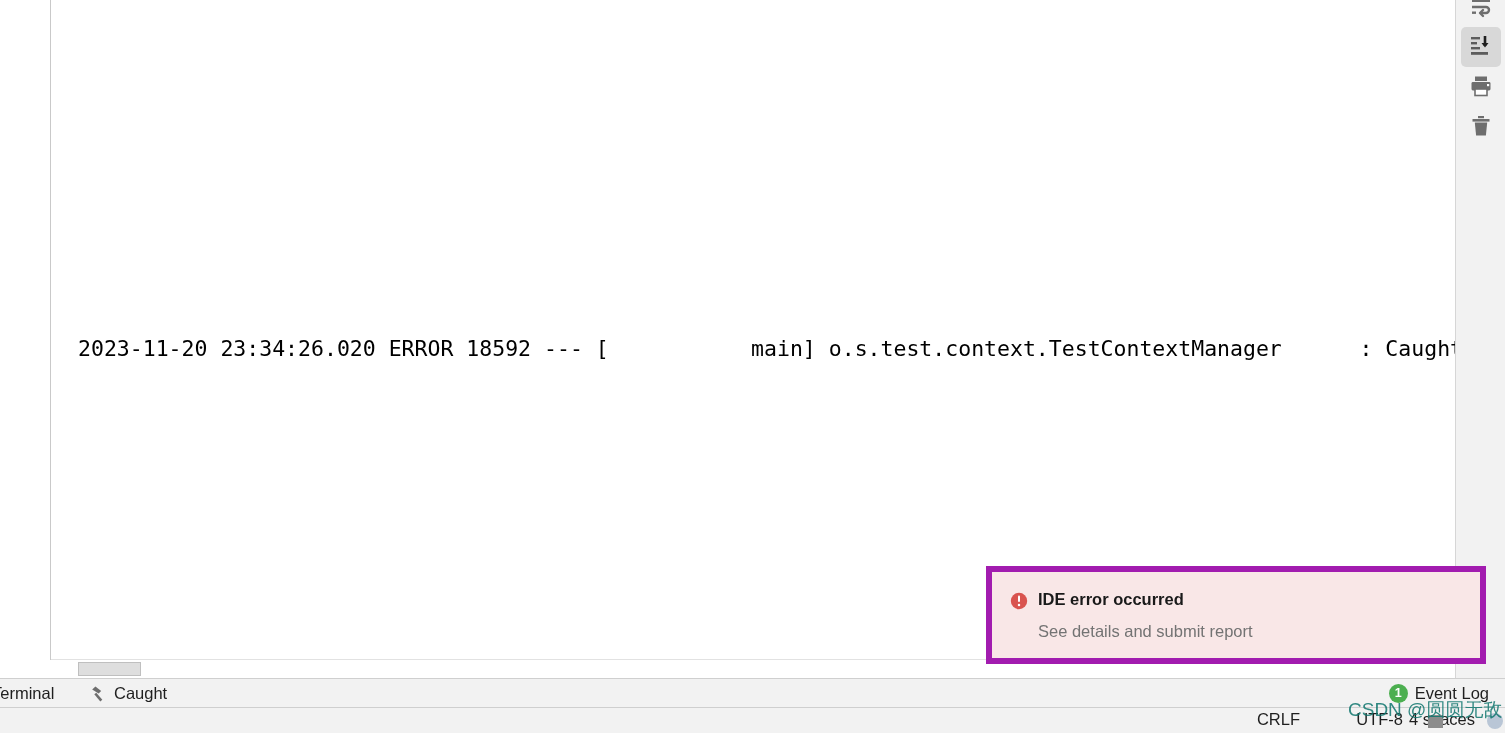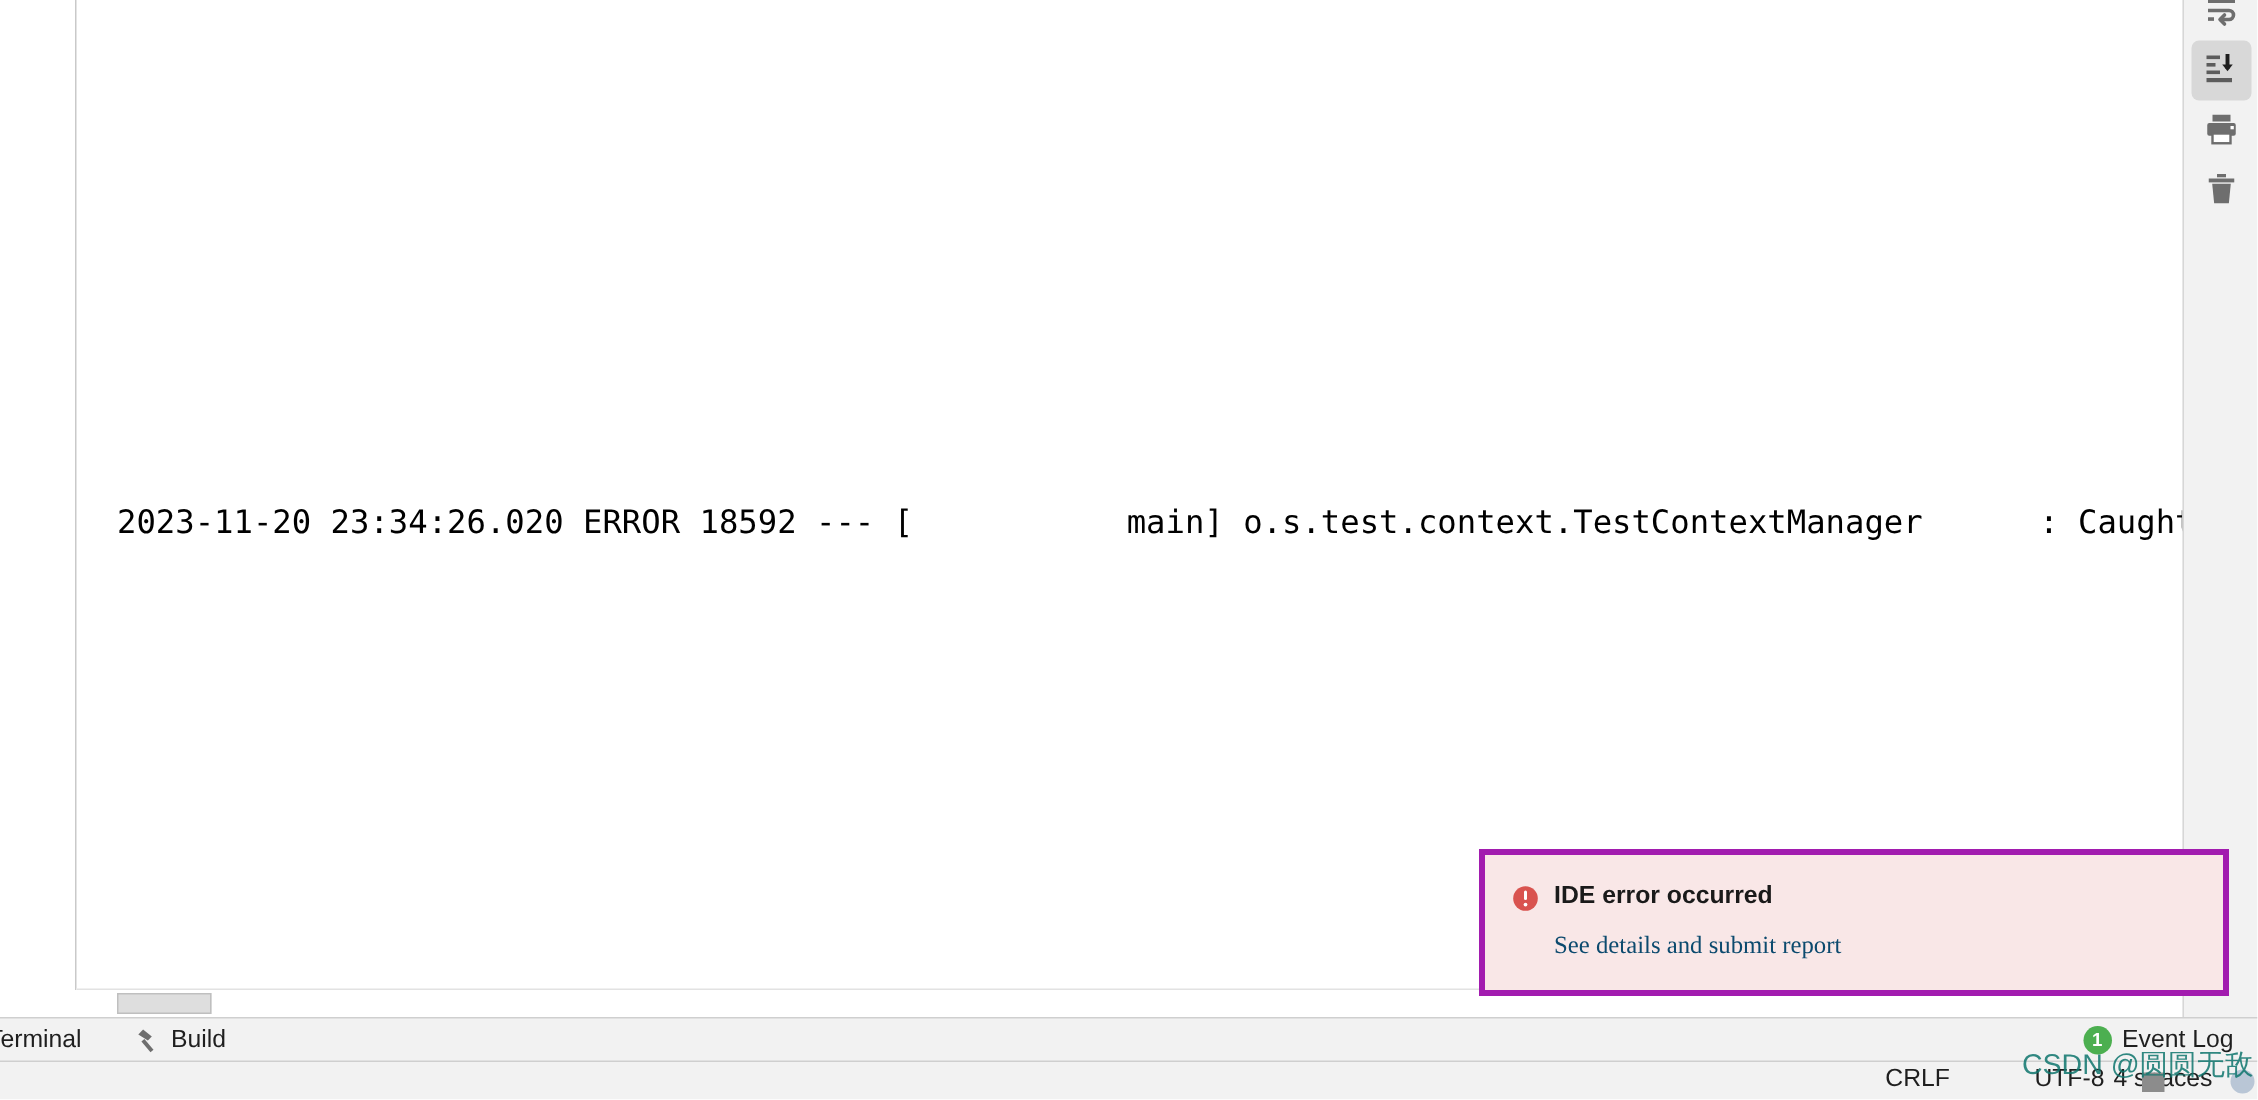--- a/index.html
+++ b/index.html
@@ -105,21 +105,21 @@
   }
 
   
   #notification {
     position: absolute;
     left: 986px;
     top: 566px;
     width: 500px;
     height: 98px;
     background: #f9e7e7;
-    border: 4px solid #a21caf;
+    border: 6px solid #a21caf;
     box-sizing: border-box;
     z-index: 50;
   }
   #notif-icon {
     position: absolute;
     left: 18px;
     top: 20px;
     width: 18px;
     height: 18px;
   }
@@ -130,22 +130,22 @@
     font-size: 16.5px;
     font-weight: bold;
     color: #1a1a1a;
     font-family: "Liberation Sans", sans-serif;
   }
   #notif-link {
     position: absolute;
     left: 46px;
     top: 50px;
     font-size: 16.5px;
-    color: #0c4a6e;
-    font-family: Liberation Serif, serif;
+    color: #737373;
+    font-family: Liberation Sans, sans-serif;
     cursor: pointer;
   }
 
   
   #toolbar-strip {
     position: absolute;
     left: 0;
     top: 678px;
     width: 1505px;
     height: 30px;
@@ -348,21 +348,21 @@
       <span>Terminal</span>
     </div>
 
     <div class="tw-tab" id="tab-build">
       <span id="build-icon">
         <svg width="19" height="19" viewBox="0 0 19 19">
           <path d="M4.2 5.6 L7.4 2.4 L13.2 7.0 L10.6 9.6 Z" fill="#6e6e6e"></path>
           <rect x="9.0" y="8.4" width="2.6" height="9.4" transform="rotate(-40 10.3 13.1)" fill="#6e6e6e"></rect>
         </svg>
       </span>
-      <span>Build</span>
+      <span>Caught</span>
     </div>
 
     <div id="event-log">
       <span id="event-badge">1</span>
       <span>Event Log</span>
     </div>
   </div>
 
   <div id="status-bar">
     <span class="status-item" id="st-crlf">CRLF</span>

